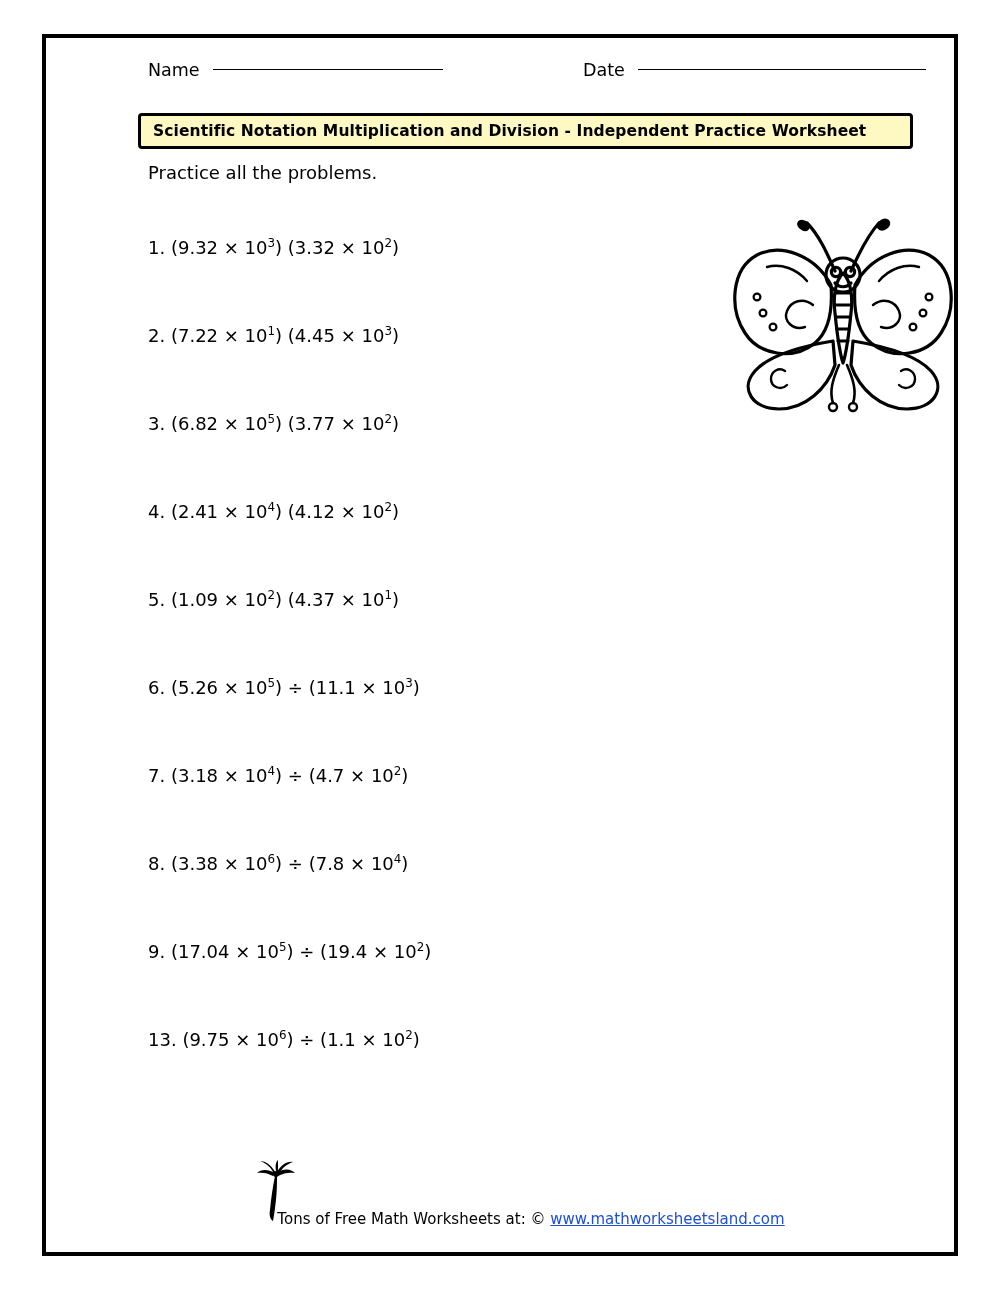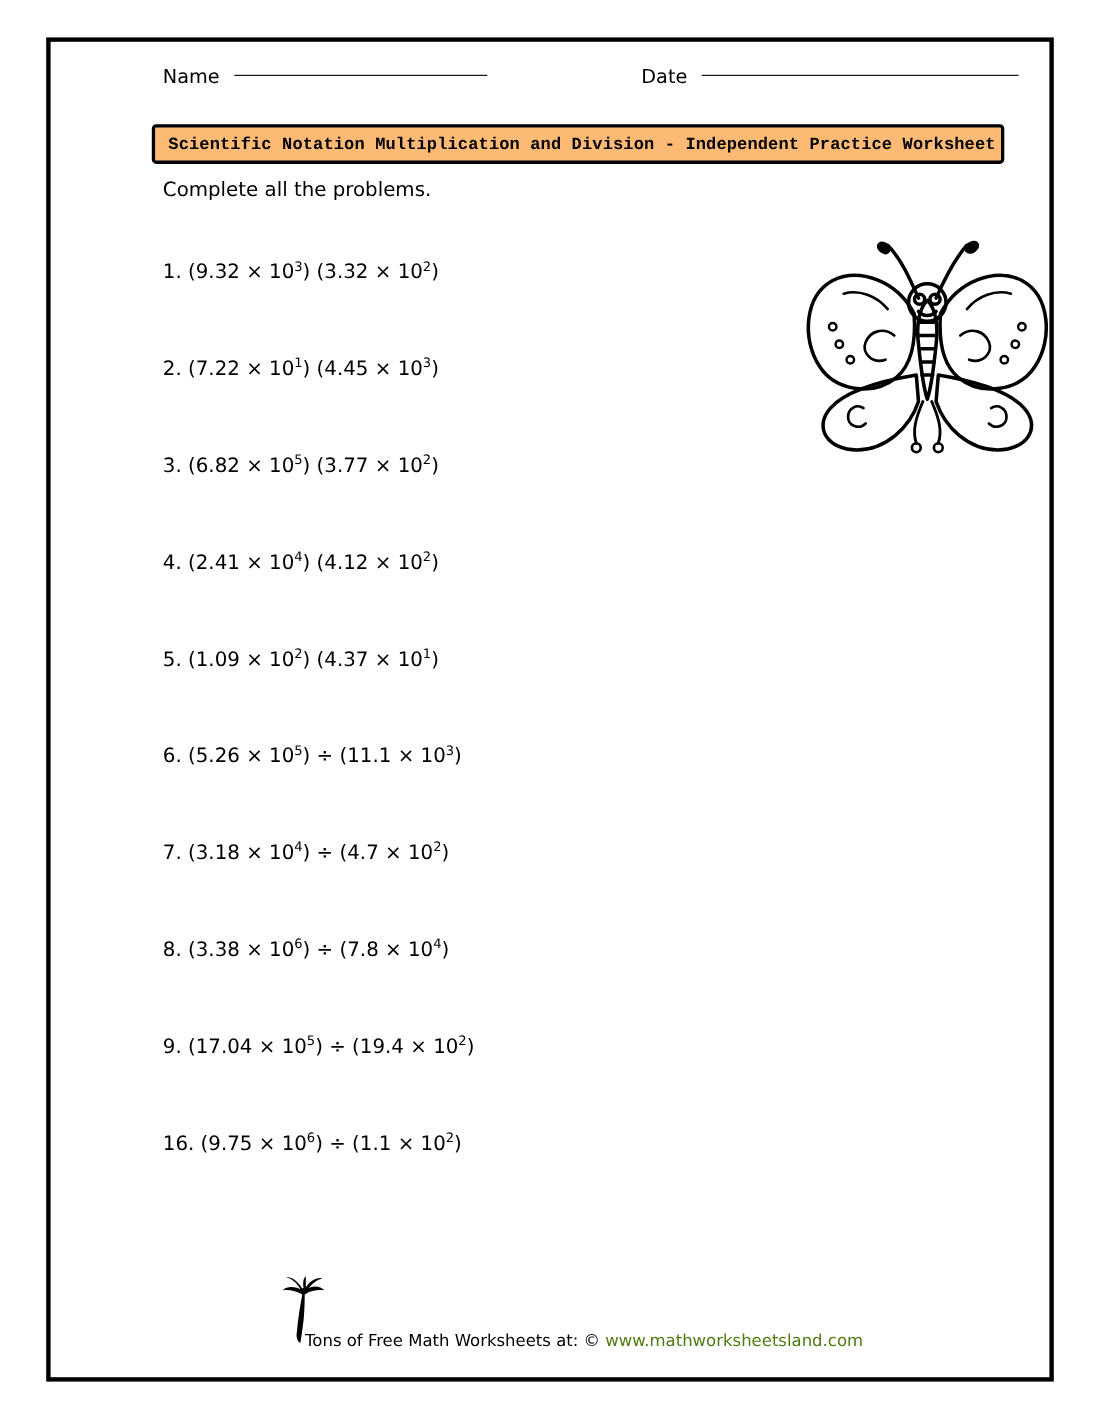--- a/index.html
+++ b/index.html
@@ -61,22 +61,21 @@
     position: absolute;
     left: 60px;
     top: 75px;
     width: 775px;
     height: 36px;
     border: 3px solid #000;
     border-radius: 4px;
     box-sizing: border-box;
     display: flex;
     align-items: center;
-    background: #fdba74;
-    font-family: Liberation Mono, monospace;
+    background: #fef9c3;
   }
   .titlebar .t {
     font-size: 15.5px;
     font-weight: bold;
     padding-left: 12px;
     letter-spacing: 0.1px;
     white-space: nowrap;
   }
 
   
@@ -129,21 +128,22 @@
     left: 178px;
     bottom: 6px;
     width: 40px;
     height: 62px;
   }
   .footer-text {
     display: inline-block;
     padding-left: 30px;
   }
   .footer-link {
-    color: #4d7c0f;
+    text-decoration: underline;
+    color: #1d4ed8;
   }
 </style>
 </head>
 <body>
 
 <div class="page">
  <div class="inner">
 
   <div class="namedate">
     <div class="name-group">
@@ -153,21 +153,21 @@
     <div class="date-group">
       <span class="nd-label">Date</span>
       <span class="nd-line date-line"></span>
     </div>
   </div>
 
   <div class="titlebar">
     <span class="t">Scientific Notation Multiplication and Division - Independent Practice Worksheet</span>
   </div>
 
-  <div class="instruction">Complete all the problems.</div>
+  <div class="instruction">Practice all the problems.</div>
 
   <div class="butterfly">
     <svg viewBox="0 0 240 230" width="240" height="230" xmlns="http://www.w3.org/2000/svg">
       <g fill="none" stroke="#000" stroke-width="3.2" stroke-linecap="round" stroke-linejoin="round">
 
         <path d="M112 78 C104 60 96 42 84 30"></path>
         <path d="M128 78 C136 60 145 42 156 30"></path>
         <path d="M84 30 C76 24 72 32 79 36 C84 39 88 34 84 30 Z" fill="#000" stroke-width="2.4"></path>
         <path d="M156 30 C164 23 170 30 163 35 C157 39 152 33 156 30 Z" fill="#000" stroke-width="2.4"></path>
 
@@ -303,21 +303,21 @@
       <span>(</span><span>17.04</span>
       <span>×</span>
       <span>10</span><sup>5</sup><span>)</span>
       <span>÷</span>
       <span>(</span><span>19.4</span>
       <span>×</span>
       <span>10</span><sup>2</sup><span>)</span>
     </div>
 
     <div class="problem">
-      <span>16.</span>
+      <span>13.</span>
       <span>(</span><span>9.75</span>
       <span>×</span>
       <span>10</span><sup>6</sup><span>)</span>
       <span>÷</span>
       <span>(</span><span>1.1</span>
       <span>×</span>
       <span>10</span><sup>2</sup><span>)</span>
     </div>
 
   </div>

